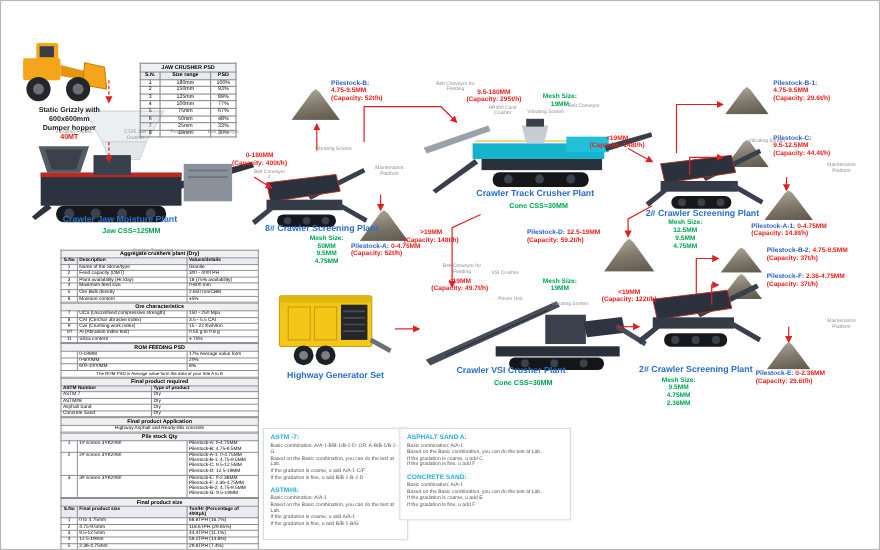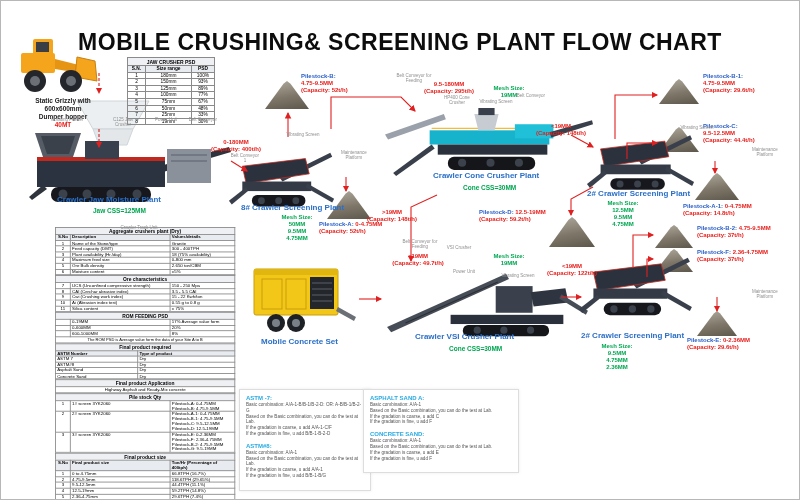--- a/index.html
+++ b/index.html
@@ -41,21 +41,20 @@
   .card{position:absolute;background:#fff;border:1px solid #ddd;box-shadow:0 0 3px rgba(0,0,0,.08);padding:5px 6px;z-index:5;}
   .card h4{margin:0 0 1px 0;font-size:6px;color:#29abe2;}
   .card .nline{font-size:4.6px;line-height:5.8px;color:#555;}
   .card .blk{margin-bottom:6px;}
 </style>
 </head>
 <body>
 
 <div id="canvas">
 
-  <div class="title txt">MOBILE CRUSHING&amp; SCREENING PLANT FLOW CHART</div>
 
   <svg class="overlay" width="800" height="500" viewBox="0 0 800 500">
     <defs>
       <marker id="ar" markerWidth="7" markerHeight="7" refX="5" refY="3" orient="auto">
         <path d="M0,0 L6,3 L0,6 Z" fill="#e02020"></path>
       </marker>
     </defs>
     <g fill="none" stroke="#e02020" stroke-width="1.1">
       <path d="M98,72 L98,92" marker-end="url(#ar)" stroke-dasharray="3,2"></path>
       <path d="M98,128 L98,146" marker-end="url(#ar)" stroke-dasharray="3,2"></path>
@@ -272,21 +271,21 @@
 
   <div class="abs lbl-blue plant-name txt" style="left:240px;top:202px">8# Crawler Screening Plant</div>
   <div class="abs mesh txt" style="left:272px;top:213px;width:48px">
 
   <div>Mesh Size:</div>
       <div>50MM</div>
       <div>9.5MM</div>
       <div>4.75MM</div>
     </div>
 
-  <div class="abs lbl-blue plant-name txt" style="left:432px;top:170px">Crawler Cone Crusher Plant</div>
+  <div class="abs lbl-blue plant-name txt" style="left:432px;top:170px">Crawler Track Crusher Plant</div>
   <div class="abs lbl-green plant-set txt" style="left:462px;top:183px">Cone CSS=30MM</div>
   <div class="abs mesh txt" style="left:488px;top:84px;width:40px">
 
   <div>Mesh Size:</div>
       <div>19MM</div>
     </div>
 
   <div class="abs lbl-blue plant-name txt" style="left:586px;top:188px">2# Crawler Screening Plant</div>
   <div class="abs mesh txt" style="left:598px;top:199px;width:48px">
 
@@ -306,21 +305,21 @@
 
   <div class="abs lbl-blue plant-name txt" style="left:580px;top:330px">2# Crawler Screening Plant</div>
   <div class="abs mesh txt" style="left:592px;top:342px;width:48px">
 
   <div>Mesh Size:</div>
       <div>9.5MM</div>
       <div>4.75MM</div>
       <div>2.36MM</div>
     </div>
 
-  <div class="abs lbl-blue plant-name txt" style="left:260px;top:336px">Mobile Concrete Set</div>
+  <div class="abs lbl-blue plant-name txt" style="left:260px;top:336px">Highway Generator Set</div>
 
   <div class="abs flow-lbl txt" style="left:204px;top:138px;width:62px">
     <div>0-180MM</div>
     <div>(Capacity: 400t/h)</div>
   </div>
   <div class="abs flow-lbl txt" style="left:416px;top:80px;width:64px">
     <div>9.5-180MM</div>
     <div>(Capacity: 295t/h)</div>
   </div>
   <div class="abs flow-lbl txt" style="left:528px;top:122px;width:64px">

